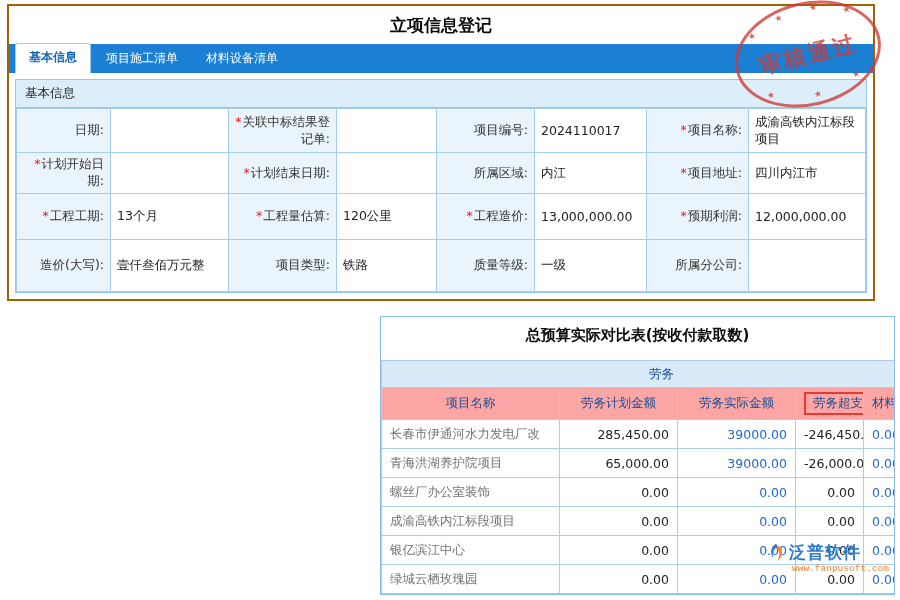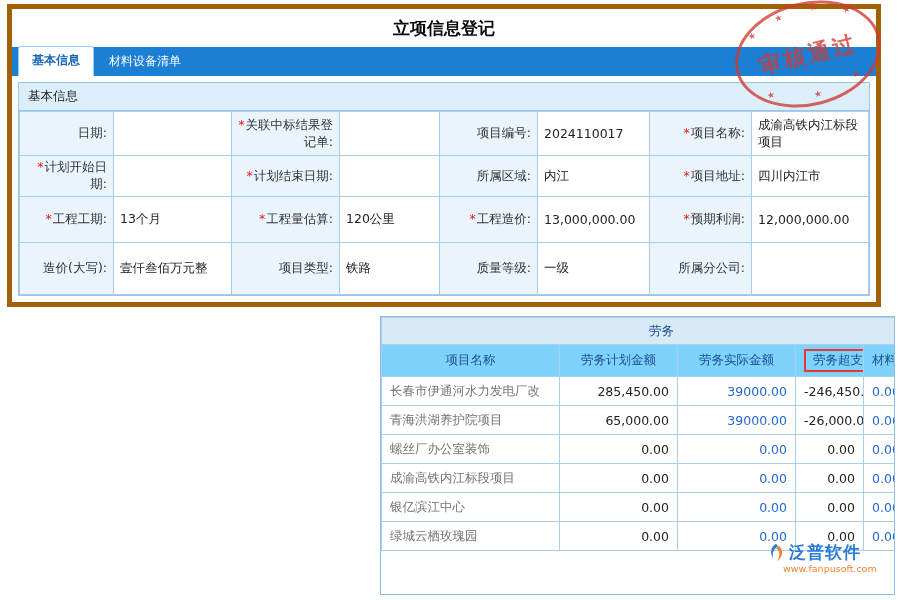--- a/index.html
+++ b/index.html
@@ -5,21 +5,21 @@
   html,body{margin:0;padding:0;}
   body{
     width:900px;height:600px;position:relative;overflow:hidden;
     background:#fff;
     font-family:"DejaVu Sans","Liberation Sans",sans-serif;
     font-size:12.5px;color:#222;
   }
   
   .form-panel{
     position:absolute;left:7px;top:4px;width:864px;
-    border:5px solid #a16207;background:#fff;
+    border:2px solid #a16207;background:#fff;
   }
   .panel-title{
     text-align:center;font-size:17px;font-weight:bold;color:#0b0b0b;
     padding:8px 0 7px;
   }
   .tabbar{
     background:#1b7fd4;height:29px;display:flex;align-items:flex-end;
     padding-left:5px;
   }
   .tab{
@@ -72,45 +72,46 @@
     padding:9px 0 15px;
   }
   table.cmp-table{border-collapse:collapse;table-layout:fixed;width:560px;}
   table.cmp-table th,table.cmp-table td{
     border:1px solid #aacfec;padding:4px 8px;white-space:nowrap;overflow:hidden;
   }
   tr.group td{
     background:#d8eaf8;color:#1d4f91;text-align:center;height:18px;
   }
   tr.cols th{
-    background:#7dd3fc;color:#1d4f91;font-weight:normal;text-align:center;height:19px;
+    background:#fca5a5;color:#1d4f91;font-weight:normal;text-align:center;height:19px;
   }
   th.over-th{padding:2px;}
   .red-box{
     display:inline-block;border:2px solid #e53935;padding:1px 7px;color:#1d4f91;
   }
   tr.drow{height:29px;}
   td.name{color:#737373;text-align:left;cursor:pointer;}
   td.num{text-align:right;color:#222;}
   td.actual{text-align:right;color:#2268d1;cursor:pointer;}
   td.next{text-align:left;color:#2268d1;}
   
   .watermark{position:absolute;left:766px;top:541px;z-index:10;}
   .wm-row{display:flex;align-items:flex-end;gap:1px;}
   .wm-name{color:#2b7bd3;font-size:17px;font-weight:bold;letter-spacing:1px;}
-  .wm-url{color:#f08433;font-size:9.5px;margin:-1px 0 0 17px;white-space:nowrap;}
+  .wm-url{color:#f08433;font-size:9.5px;margin:-1px 0 0 26px;white-space:nowrap;font-family:Liberation Mono, monospace;}
 </style>
 </head>
 <body>
 
 <div class="form-panel">
   <div class="panel-title">立项信息登记</div>
 
   <div class="tabbar">
     <span class="tab active">基本信息</span>
+    <span class="tab">项目施工清单</span>
     <span class="tab">材料设备清单</span>
   </div>
 
   <div class="panel-body">
     <div class="section-header">基本信息</div>
     <table class="form-table">
       <colgroup>
         <col style="width:94px">
           <col style="width:118px">
         <col style="width:108px">
@@ -172,20 +173,21 @@
   <span class="stamp-star" style="left:50px;top:5px">★</span>
   <span class="stamp-star" style="left:86px;top:3px">★</span>
   <span class="stamp-star" style="left:118px;top:13px">★</span>
   <span class="stamp-star" style="left:24px;top:78px">★</span>
   <span class="stamp-star" style="left:70px;top:88px">★</span>
   <span class="stamp-star" style="left:112px;top:78px">★</span>
   <div class="stamp-text">审核通过</div>
 </div>
 
 <div class="compare-panel">
+  <div class="cmp-title">总预算实际对比表(按收付款取数)</div>
   <table class="cmp-table">
     <colgroup>
       <col style="width:178px">
         <col style="width:118px">
         <col style="width:118px">
       <col style="width:68px">
         <col style="width:78px">
     </colgroup>
     <tbody>
         <tr class="group">

